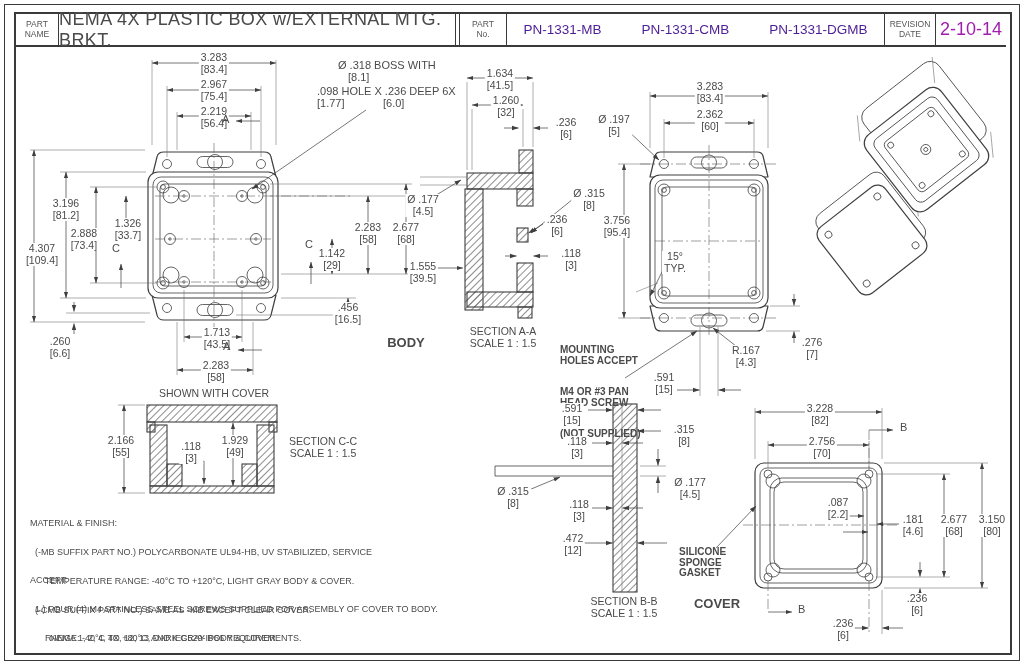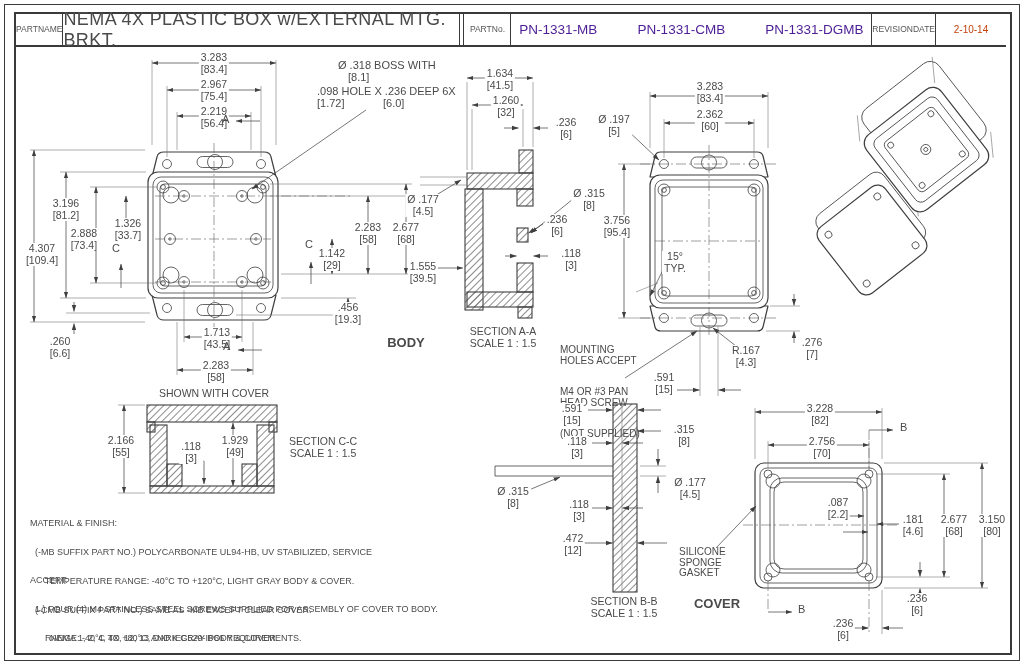--- a/index.html
+++ b/index.html
@@ -2,35 +2,35 @@
 <html><head>
 <meta charset="utf-8">
 <style>
   html,body{margin:0;padding:0;background:#fff;}
   #sheet{position:relative;width:1024px;height:665px;background:#fff;
          font-family:"Liberation Sans",sans-serif;color:#4a4a4a;overflow:hidden;}
   .frame-outer{position:absolute;left:4px;top:4px;width:1014px;height:655px;border:1.5px solid #3a3a3a;}
   .frame-inner{position:absolute;left:14px;top:12px;width:994px;height:639px;border:2px solid #3a3a3a;}
   .titlebar{position:absolute;left:16px;top:14px;width:990px;height:31px;display:flex;align-items:stretch;border-bottom:2px solid #3a3a3a;}
   .tb-cell{display:flex;align-items:center;justify-content:center;}
-  .tb-small{flex-direction:row;font-size:8.5px;line-height:9.5px;color:#555;}
+  .tb-small{flex-direction:column;font-size:8.5px;line-height:9.5px;color:#555;}
   .tb-title{flex:0 0 396px;font-size:18px;letter-spacing:.4px;color:#4a4a4a;}
   .tb-nums{flex:1;gap:40px;font-size:13.5px;color:#4c1d95;}
-  .tb-date{flex:0 0 70px;font-size:10px;color:#c2410c;}
+  .tb-date{flex:0 0 70px;font-size:18px;color:#a21caf;}
   .br{border-right:1.4px solid #3a3a3a;}
   .dbl{flex:0 0 3px;border-right:1.4px solid #3a3a3a;}
   svg{position:absolute;left:0;top:0;}
   .t{position:absolute;font-size:11px;line-height:11px;white-space:pre;color:#4a4a4a;}
   .dim{position:absolute;transform:translateX(-50%);display:flex;flex-direction:column;align-items:center;
        font-size:10.5px;line-height:11.5px;color:#4a4a4a;background:#fff;padding:0 2px;text-align:center;white-space:pre;}
   .viewlbl{font-size:13px;font-weight:bold;line-height:14px;}
   .viewlbl span{}
   .notes-block{position:absolute;font-size:9px;line-height:9.6px;white-space:pre;color:#4a4a4a;}
   .notes-block span{display:block;}
-  .ann{position:absolute;font-size:10px;line-height:10.5px;white-space:pre;color:#4a4a4a;}
+  .ann{position:absolute;font-size:10px;line-height:10.5px;white-space:pre;color:#4a4a4a;font-weight:bold;}
   .ann span{display:block;}
   .ol{fill:#fff;stroke:#3f3f3f;stroke-width:1.2;stroke-linejoin:round;}
   .il{fill:none;stroke:#3f3f3f;stroke-width:0.8;}
   .dl{stroke:#4a4a4a;stroke-width:0.75;fill:none;}
   .cl{stroke:#5f5f5f;stroke-width:0.6;stroke-dasharray:10 3 2 3;fill:none;}
   .xl{stroke:#6d6d6d;stroke-width:0.55;fill:none;}
   .hr{stroke:#3f3f3f;stroke-width:1.1;}
 </style>
 </head>
 <body>
@@ -354,28 +354,28 @@
   <div class="dim" style="left:214px;top:79px"><span>2.967</span><span>[75.4]</span></div>
   <div class="dim" style="left:214px;top:106px"><span>2.219</span><span>[56.4]</span></div>
   <div class="dim" style="left:42px;top:243px"><span>4.307</span><span>[109.4]</span></div>
   <div class="dim" style="left:66px;top:198px"><span>3.196</span><span>[81.2]</span></div>
   <div class="dim" style="left:84px;top:228px"><span>2.888</span><span>[73.4]</span></div>
   <div class="dim" style="left:128px;top:218px"><span>1.326</span><span>[33.7]</span></div>
   <div class="dim" style="left:60px;top:336px"><span>.260</span><span>[6.6]</span></div>
   <div class="dim" style="left:368px;top:222px"><span>2.283</span><span>[58]</span></div>
   <div class="dim" style="left:406px;top:222px"><span>2.677</span><span>[68]</span></div>
   <div class="dim" style="left:332px;top:248px"><span>1.142</span><span>[29]</span></div>
-  <div class="dim" style="left:348px;top:302px"><span>.456</span><span>[19.3]</span></div>
+  <div class="dim" style="left:348px;top:302px"><span>.456</span><span>[16.5]</span></div>
   <div class="dim" style="left:217px;top:327px"><span>1.713</span><span>[43.5]</span></div>
   <div class="dim" style="left:216px;top:360px"><span>2.283</span><span>[58]</span></div>
 
   <span class="t" style="left:338px;top:60px">Ø .318 BOSS WITH</span>
   <span class="t" style="left:348px;top:71.5px">[8.1]</span>
   <span class="t" style="left:317px;top:86px">.098 HOLE X .236 DEEP 6X</span>
-  <span class="t" style="left:317px;top:97.5px">[1.72]</span>
+  <span class="t" style="left:317px;top:97.5px">[1.77]</span>
   <span class="t" style="left:383px;top:97.5px">[6.0]</span>
 
   <span class="t" style="left:222px;top:114px">A</span>
   <span class="t" style="left:223px;top:341px">A</span>
   <span class="t" style="left:112px;top:243px">C</span>
   <span class="t" style="left:305px;top:239px">C</span>
   <span class="t" style="left:900px;top:422px">B</span>
   <span class="t" style="left:798px;top:604px">B</span>
 
   <div class="dim viewlbl" style="left:406px;top:336px"><span>BODY</span></div>

